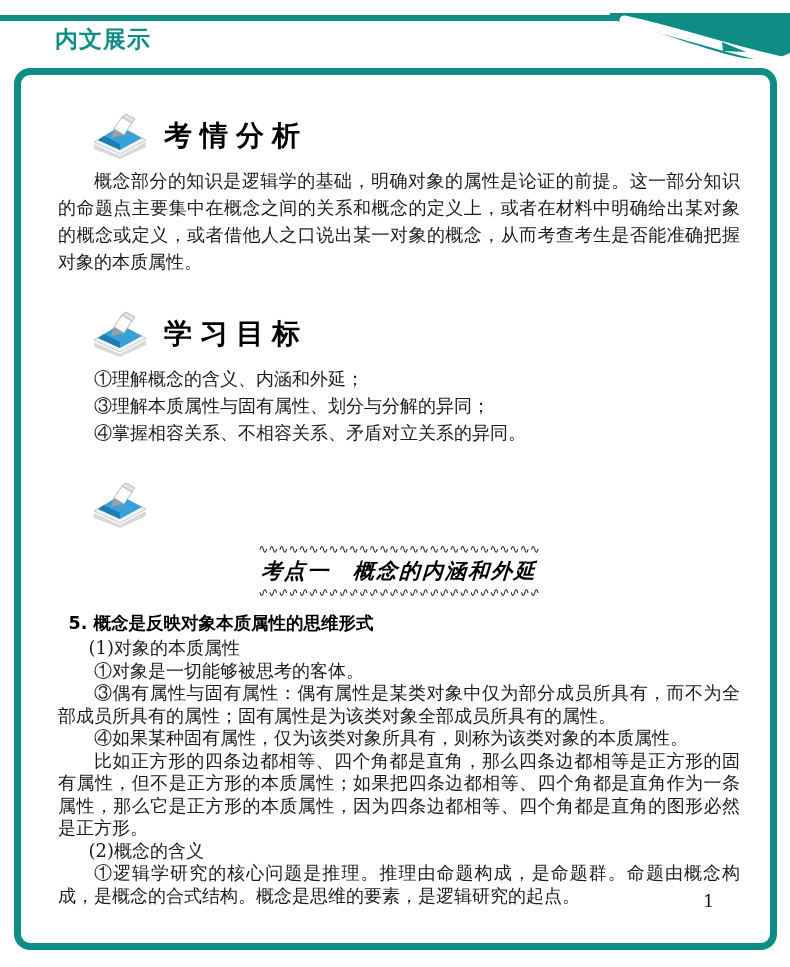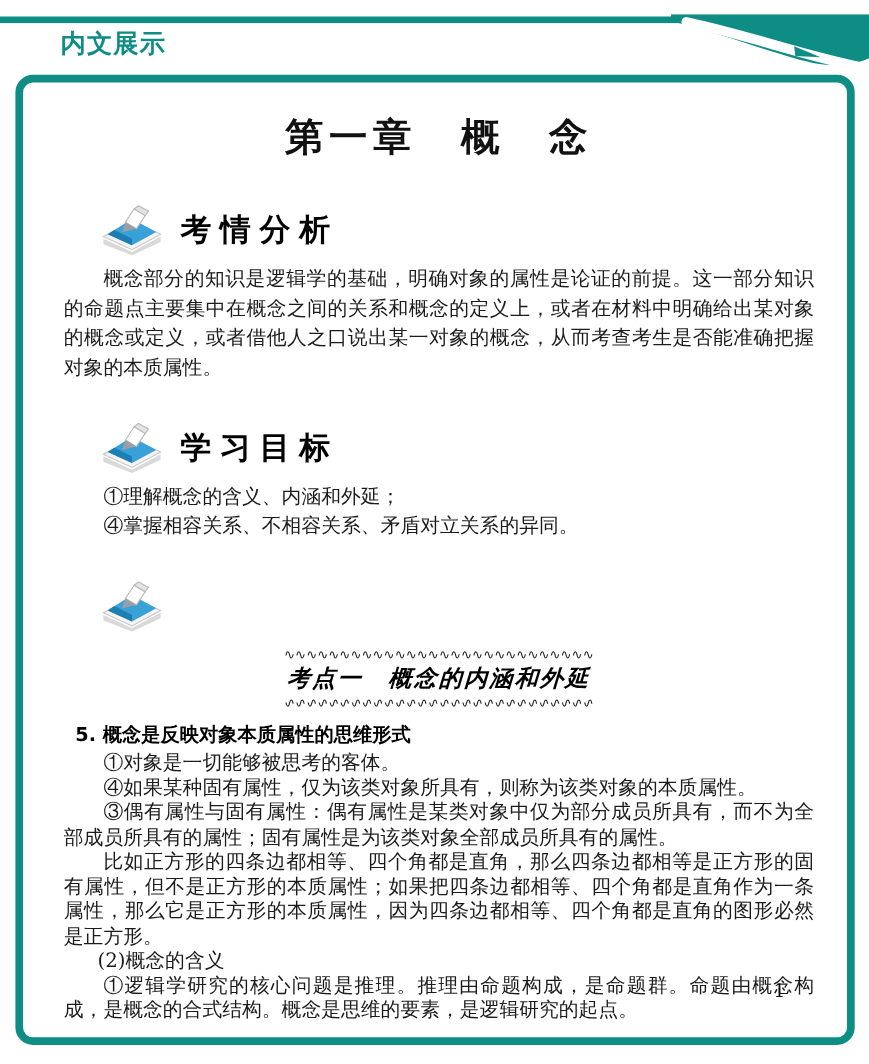--- a/index.html
+++ b/index.html
@@ -50,21 +50,20 @@
 <div class="page-label">内文展示</div>
 
 <svg class="corner-decor" viewBox="0 0 180 52" preserveAspectRatio="none">
   <path d="M0,0 L180,0 L180,40 C168,46 148,48 128,44 C96,37 55,20 0,6 Z" fill="#0E8D85"></path>
   <path d="M14,7 C75,20 120,38 182,50" stroke="#ffffff" stroke-width="9" fill="none" stroke-linecap="round"></path>
   <path d="M112,29 L136,39 L113,38 Z" fill="#0E8D85"></path>
 </svg>
 
 <div class="frame">
 
-  <div class="chapter-title">第一章　概　念</div>
 
   <div class="section-head first">
     <span class="icon">
       <svg viewBox="0 0 64 50" width="64" height="50">
         <polygon points="6,33 32,45 58,31 58,36 32,48 6,38" fill="#d9d9d9"></polygon>
         <polygon points="6,31 32,43 58,29 32,17" fill="#f4f4f4" stroke="#c6c6c6" stroke-width="1"></polygon>
         <polygon points="10,29 32,39 54,27 32,15" fill="#3AA0D8"></polygon>
         <polygon points="10,29 32,39 32,33 16,25" fill="#1B7FB4"></polygon>
         <polygon points="34,6 44,12 36,24 26,18" fill="#ffffff" stroke="#b8b8b8" stroke-width="1"></polygon>
         <polygon points="38,3 47,8 44,12 34,6" fill="#e3e3e3" stroke="#b8b8b8" stroke-width="1"></polygon>
@@ -84,20 +83,21 @@
         <polygon points="10,29 32,39 32,33 16,25" fill="#1B7FB4"></polygon>
         <polygon points="34,6 44,12 36,24 26,18" fill="#ffffff" stroke="#b8b8b8" stroke-width="1"></polygon>
         <polygon points="38,3 47,8 44,12 34,6" fill="#e3e3e3" stroke="#b8b8b8" stroke-width="1"></polygon>
         <polygon points="26,18 36,24 23,27" fill="#9aa0a6"></polygon>
       </svg>
     </span>
     <span class="section-label">学习目标</span>
   </div>
   <div class="objectives">
     <p class="body-text ind2">①理解概念的含义、内涵和外延；</p>
+    <p class="body-text ind2">③理解本质属性与固有属性、划分与分解的异同；</p>
     <p class="body-text ind2">④掌握相容关系、不相容关系、矛盾对立关系的异同。</p>
   </div>
 
   <div class="section-head">
     <span class="icon">
       <svg viewBox="0 0 64 50" width="64" height="50">
         <polygon points="6,33 32,45 58,31 58,36 32,48 6,38" fill="#d9d9d9"></polygon>
         <polygon points="6,31 32,43 58,29 32,17" fill="#f4f4f4" stroke="#c6c6c6" stroke-width="1"></polygon>
         <polygon points="10,29 32,39 54,27 32,15" fill="#3AA0D8"></polygon>
         <polygon points="10,29 32,39 32,33 16,25" fill="#1B7FB4"></polygon>
@@ -109,21 +109,22 @@
   </div>
 
   <div class="banner">
     <div class="orn">∿∿∿∿∿∿∿∿∿∿∿∿∿∿∿∿∿∿∿∿∿∿∿∿∿∿∿∿</div>
     <div class="banner-text">考点一　概念的内涵和外延</div>
     <div class="orn flip">∿∿∿∿∿∿∿∿∿∿∿∿∿∿∿∿∿∿∿∿∿∿∿∿∿∿∿∿</div>
   </div>
 
   <p class="point-heading">5. 概念是反映对象本质属性的思维形式</p>
 
+  <p class="body-text tight ind17">(1)对象的本质属性</p>
   <p class="body-text tight ind2">①对象是一切能够被思考的客体。</p>
+  <p class="body-text tight ind2">③偶有属性与固有属性：偶有属性是某类对象中仅为部分成员所具有，而不为全部成员所具有的属性；固有属性是为该类对象全部成员所具有的属性。</p>
   <p class="body-text tight ind2">④如果某种固有属性，仅为该类对象所具有，则称为该类对象的本质属性。</p>
-  <p class="body-text tight ind2">③偶有属性与固有属性：偶有属性是某类对象中仅为部分成员所具有，而不为全部成员所具有的属性；固有属性是为该类对象全部成员所具有的属性。</p>
   <p class="body-text tight ind2">比如正方形的四条边都相等、四个角都是直角，那么四条边都相等是正方形的固有属性，但不是正方形的本质属性；如果把四条边都相等、四个角都是直角作为一条属性，那么它是正方形的本质属性，因为四条边都相等、四个角都是直角的图形必然是正方形。</p>
   <p class="body-text tight ind17">(2)概念的含义</p>
   <p class="body-text tight ind2">①逻辑学研究的核心问题是推理。推理由命题构成，是命题群。命题由概念构成，是概念的合式结构。概念是思维的要素，是逻辑研究的起点。</p>
 
   <div class="page-num">1</div>
 </div>
 
 </body></html>

